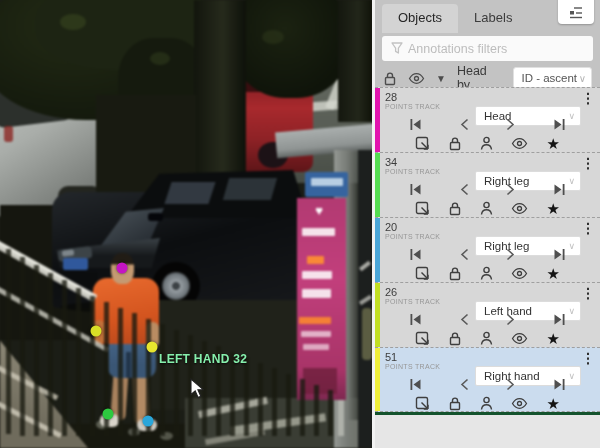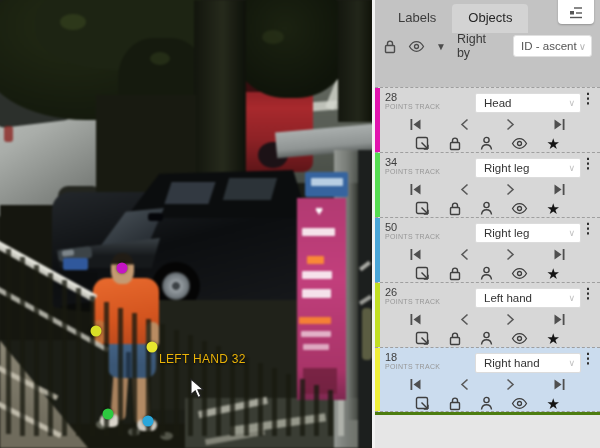--- a/index.html
+++ b/index.html
@@ -6,49 +6,49 @@
   html,body { width:600px; height:448px; font-family:"Liberation Sans", sans-serif; }
   .app { position:relative; width:600px; height:448px; overflow:hidden; background:#c6c6c6; display:flex; }
 
   
   .photo { position:relative; width:372px; height:448px; background:#1b1d16; overflow:hidden; flex:none; }
   .scene { position:absolute; inset:0; filter:blur(0.8px); }
   .abs { position:absolute; }
 
   
   .kp { position:absolute; width:11px; height:11px; border-radius:50%; transform:translate(-50%,-50%); box-shadow:0 0 3px rgba(0,0,0,.55); }
-  .anno-label { position:absolute; color:#eab308; font-size:12px; font-weight:normal; letter-spacing:.3px; text-shadow:0 1px 2px rgba(0,0,0,.85); white-space:nowrap; }
+  .anno-label { position:absolute; color:#86efac; font-size:12px; font-weight:bold; letter-spacing:.3px; text-shadow:0 1px 2px rgba(0,0,0,.85); white-space:nowrap; }
   .cursor { position:absolute; }
 
   
   .divider { width:3px; height:448px; background:#f2f2f2; flex:none; }
   .sidebar { position:relative; width:225px; height:448px; background:#c3c3c3; flex:none; font-size:12px; color:#333; }
   .tabs { position:relative; height:33px; display:flex; align-items:flex-end; padding-left:7px; }
   .tab { padding:6px 16px 8px; font-size:13px; color:#3c3c3c; cursor:pointer; }
   .tab.active { background:#d3d3d3; border-radius:4px 4px 0 0; color:#262626; }
   .more-btn { position:absolute; right:6px; top:-8px; width:36px; height:32px; background:#fff; border-radius:4px; box-shadow:0 1px 2px rgba(0,0,0,.25); display:flex; align-items:flex-end; justify-content:center; padding-bottom:5px; }
   .filter-row { padding:3px 7px 4px; }
   .filter-box { position:relative; height:25px; background:#fafafa; border-radius:3px; display:flex; align-items:center; }
   .filter-box input { border:0; outline:0; background:transparent; width:100%; height:100%; padding-left:26px; font-size:12.5px; color:#444; font-family:inherit; }
   .filter-box input::placeholder { color:#bdbdbd; }
   .funnel { position:absolute; left:8px; top:5px; }
   .controls { height:26px; display:flex; align-items:center; padding:0 8px; gap:11px; }
   .ctl-ico { display:flex; align-items:center; }
   .sortby { margin-left:auto; font-size:12.5px; color:#3a3a3a; }
   .sort-sel { width:80px; height:22px; background:#fff; border-radius:3px; border:1px solid #e0e0e0; display:flex; align-items:center; padding:0 5px 0 7px; font-size:11.5px; color:#555; }
   .sort-sel .chev { margin-left:auto; color:#b5b5b5; font-size:10px; }
-  .olist { position:absolute; top:87px; bottom:0; left:0; right:0; background:#4d7c0f; }
+  .olist { position:absolute; top:87px; bottom:0; left:0; right:0; background:#14532d; }
   .olist-empty { position:absolute; left:0; right:0; bottom:0; top:328px; background:#e6e6e6; }
   .card { position:relative; height:65px; background:#d7d7d7; border-top:1px dashed #9f9f9f; }
   .card:last-of-type { border-bottom:1px dashed #9f9f9f; }
   .card.selected { background:#cbdcee; }
   .stripe { position:absolute; left:0; top:0; bottom:0; width:5px; }
   .card-id { position:absolute; left:10px; top:3px; font-size:11px; color:#3d3d3d; }
   .card-type { position:absolute; left:10px; top:15px; font-size:7px; color:#979797; letter-spacing:.3px; }
-  .label-sel { position:absolute; left:100px; top:5px; width:106px; height:20px; background:#fff; border:1px solid #dcdcdc; border-radius:2px; display:flex; align-items:center; padding:0 5px 0 8px; font-size:11.5px; color:#333; }
+  .label-sel { position:absolute; left:100px; top:18px; width:106px; height:20px; background:#fff; border:1px solid #dcdcdc; border-radius:2px; display:flex; align-items:center; padding:0 5px 0 8px; font-size:11.5px; color:#333; }
   .label-sel .chev { margin-left:auto; color:#c0c0c0; font-size:9px; }
   .card-menu { position:absolute; right:5px; top:3px; font-size:14px; font-weight:bold; color:#2e2e2e; line-height:1; letter-spacing:0; }
   .nav-row { position:absolute; left:18px; right:18px; top:27px; height:18px; display:flex; justify-content:space-between; align-items:center; padding:0 16px; }
   .act-row { position:absolute; left:12px; right:14px; top:46px; height:18px; display:flex; justify-content:space-between; align-items:center; padding:0 26px 0 28px; }
   .star { font-size:15px; color:#141414; line-height:1; }
   .ibtn { display:flex; align-items:center; justify-content:center; }
 </style>
 </head>
 <body>
 
@@ -195,48 +195,56 @@
     <div class="anno-label" style="left:159px;top:352px;">LEFT HAND 32</div>
     <svg class="cursor" style="left:190px;top:378px;" width="16" height="22" viewBox="0 0 16 22">
       <polygon points="1,1 1,16.5 5.2,12.8 8.1,19.5 10.8,18.3 7.9,11.7 13.2,11.7" fill="#ffffff" stroke="#222" stroke-width="1.1"></polygon>
     </svg>
   </div>
 
   <div class="divider"></div>
 
   <div class="sidebar">
     <div class="tabs">
+      <div class="tab active">Objects</div>
       <div class="tab">Labels</div>
-      <div class="tab active">Objects</div>
       <div class="more-btn">
         <svg width="15" height="13" viewBox="0 0 15 13">
           <line x1="5" y1="2" x2="13" y2="2" stroke="#555" stroke-width="1.4"></line>
           <rect x="1" y="5" width="4" height="3.5" fill="#555"></rect>
           <line x1="7" y1="7" x2="13" y2="7" stroke="#555" stroke-width="1.4"></line>
           <line x1="1" y1="11.5" x2="13" y2="11.5" stroke="#555" stroke-width="1.4"></line>
         </svg>
       </div>
     </div>
 
+    <div class="filter-row">
+      <div class="filter-box">
+        <svg class="funnel" width="14" height="14" viewBox="0 0 14 14">
+          <path d="M2 2h10L8.4 7.2V12l-2.8-1.6V7.2L2 2z" fill="none" stroke="#c2c2c2" stroke-width="1.3" stroke-linejoin="round"></path>
+        </svg>
+        <input type="text" value="" placeholder="Annotations filters" style="">
+      </div>
+    </div>
 
     <div class="controls">
       <span class="ctl-ico">
         <svg width="14" height="15" viewBox="0 0 14 15">
           <rect x="2.5" y="6.5" width="9" height="7" rx="1" fill="none" stroke="#4c4c4c" stroke-width="1.4"></rect>
           <path d="M4.5 6.5V4.6a2.5 2.5 0 0 1 5 0v1.9" fill="none" stroke="#4c4c4c" stroke-width="1.4"></path>
         </svg>
       </span>
       <span class="ctl-ico">
         <svg width="17" height="13" viewBox="0 0 17 13">
           <path d="M1.5 6.5C3.4 3.3 5.8 1.7 8.5 1.7s5.1 1.6 7 4.8c-1.9 3.2-4.3 4.8-7 4.8s-5.1-1.6-7-4.8z" fill="none" stroke="#4c4c4c" stroke-width="1.3"></path>
           <circle cx="8.5" cy="6.5" r="2" fill="none" stroke="#4c4c4c" stroke-width="1.3"></circle>
         </svg>
       </span>
       <span class="ctl-ico" style="color:#4c4c4c;font-size:10px;">▼</span>
-      <span class="sortby">Right by</span>
+      <span class="sortby">Head by</span>
       <span class="sort-sel">
         <span>ID - ascent</span>
         <span class="chev">∨</span>
       </span>
     </div>
 
     <div class="olist">
       <div id="cards">
     <div class="card">
       <div class="stripe" style="background:#e213ae;"></div>
@@ -357,21 +365,21 @@
                 <svg width="17" height="13" viewBox="0 0 17 13">
                   <path d="M1.5 6.5C3.4 3.3 5.8 1.7 8.5 1.7s5.1 1.6 7 4.8c-1.9 3.2-4.3 4.8-7 4.8s-5.1-1.6-7-4.8z" fill="none" stroke="#3f3f3f" stroke-width="1.3"></path>
                   <circle cx="8.5" cy="6.5" r="2" fill="none" stroke="#3f3f3f" stroke-width="1.3"></circle>
                 </svg>
               </span>
         <span class="star">★</span>
       </div>
     </div>
     <div class="card">
       <div class="stripe" style="background:#4aa6d8;"></div>
-      <div class="card-id">50</div>
+      <div class="card-id">20</div>
       <div class="card-type">POINTS TRACK</div>
       <div class="label-sel">
         <span>Right leg</span>
         <span class="chev">∨</span>
       </div>
       <div class="card-menu">⋮</div>
       <div class="nav-row">
         <span class="ibtn">
                 <svg width="13" height="13" viewBox="0 0 13 13">
                   <rect x="1.5" y="1" width="1.8" height="11" fill="#4f4f4f"></rect>
@@ -481,21 +489,21 @@
                 <svg width="17" height="13" viewBox="0 0 17 13">
                   <path d="M1.5 6.5C3.4 3.3 5.8 1.7 8.5 1.7s5.1 1.6 7 4.8c-1.9 3.2-4.3 4.8-7 4.8s-5.1-1.6-7-4.8z" fill="none" stroke="#3f3f3f" stroke-width="1.3"></path>
                   <circle cx="8.5" cy="6.5" r="2" fill="none" stroke="#3f3f3f" stroke-width="1.3"></circle>
                 </svg>
               </span>
         <span class="star">★</span>
       </div>
     </div>
     <div class="card selected">
       <div class="stripe" style="background:#efef3a;"></div>
-      <div class="card-id">18</div>
+      <div class="card-id">51</div>
       <div class="card-type">POINTS TRACK</div>
       <div class="label-sel">
         <span>Right hand</span>
         <span class="chev">∨</span>
       </div>
       <div class="card-menu">⋮</div>
       <div class="nav-row">
         <span class="ibtn">
                 <svg width="13" height="13" viewBox="0 0 13 13">
                   <rect x="1.5" y="1" width="1.8" height="11" fill="#4f4f4f"></rect>

